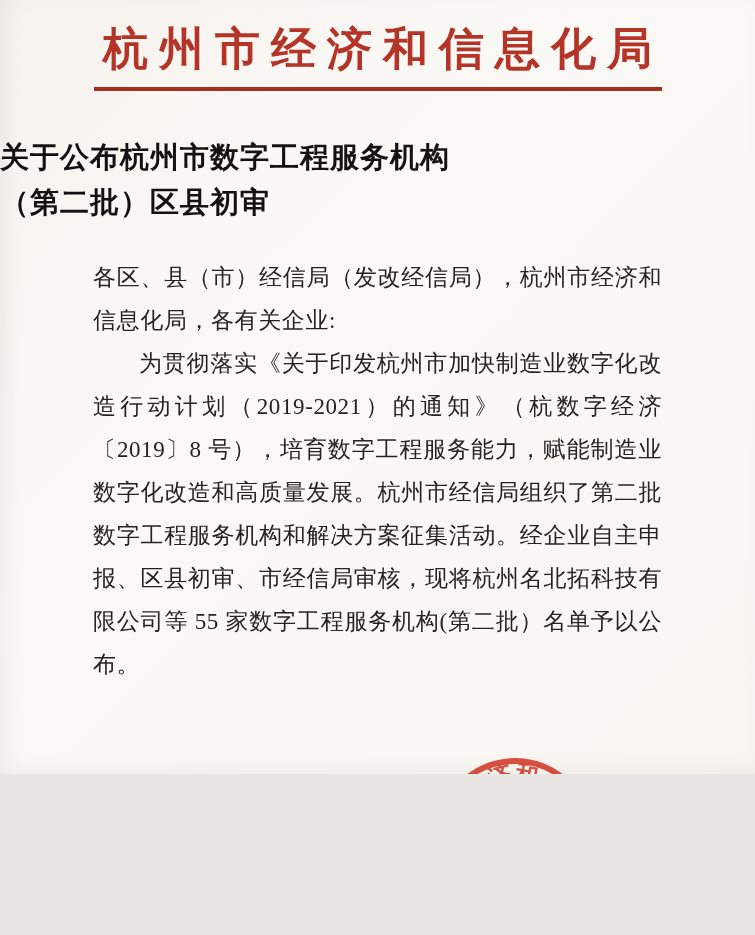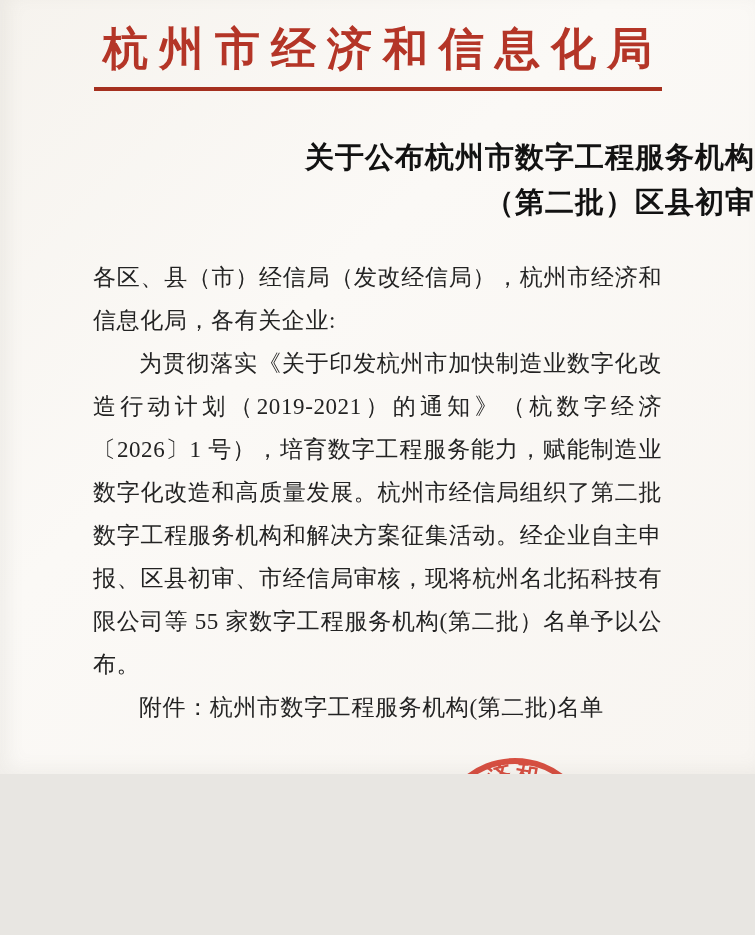--- a/index.html
+++ b/index.html
@@ -33,21 +33,21 @@
   }
   .letterhead-rule {
     width: 568px;
     height: 4px;
     margin: 9px auto 0 auto;
     background: #a5301f;
   }
   
   .doc-title {
     margin: 44px 0 0 0;
-    text-align: right;
+    text-align: left;
     font-family: "Liberation Sans", "DejaVu Sans", sans-serif;
     font-weight: 700;
     font-size: 29px;
     line-height: 45px;
     color: #121212;
     letter-spacing: 1px;
   }
   
   .doc-body {
     margin: 31px 93px 0 93px;
@@ -99,22 +99,21 @@
     <div class="letterhead-rule"></div>
   </div>
 
   <div class="doc-title">
     <div>关于公布杭州市数字工程服务机构</div>
     <div>（第二批）区县初审</div>
   </div>
 
   <div class="doc-body">
     <p>各区、县（市）经信局（发改经信局），杭州市经济和信息化局，各有关企业:</p>
-    <p class="indent">为贯彻落实《关于印发杭州市加快制造业数字化改造行动计划（2019-2021）的通知》（杭数字经济〔2026〕1 号），培育数字工程服务能力，赋能制造业数字化改造和高质量发展。杭州市经信局组织了第二批数字工程服务机构和解决方案征集活动。经企业自主申报、区县初审、市经信局审核，现将杭州名北拓科技有限公司等 55 家数字工程服务机构(第二批）名单予以公布。</p>
-    <p class="indent">附件：杭州市数字工程服务机构(第二批)名单</p>
+    <p class="indent">为贯彻落实《关于印发杭州市加快制造业数字化改造行动计划（2019-2021）的通知》（杭数字经济〔2019〕8 号），培育数字工程服务能力，赋能制造业数字化改造和高质量发展。杭州市经信局组织了第二批数字工程服务机构和解决方案征集活动。经企业自主申报、区县初审、市经信局审核，现将杭州名北拓科技有限公司等 55 家数字工程服务机构(第二批）名单予以公布。</p>
   </div>
 
   <div class="sig-agency">杭州市经济和信息化局</div>
   <div class="sig-date">2020 年 6 月 4 日</div>
 
   <svg class="seal" viewBox="-95 -95 190 190" xmlns="http://www.w3.org/2000/svg">
     <circle cx="0" cy="0" r="76" fill="none" stroke="#d93a2b" stroke-width="6"></circle>
     <path id="sealArcPath" fill="none" d="M -44.2 31.0 A 54 54 0 1 1 44.2 31.0"></path>
     <text font-size="25" font-weight="bold" fill="#d93a2b" font-family="Liberation Serif, serif">
       <textPath href="#sealArcPath" startOffset="0" textLength="232" lengthAdjust="spacingAndGlyphs">杭州市经济和信息化局</textPath>

